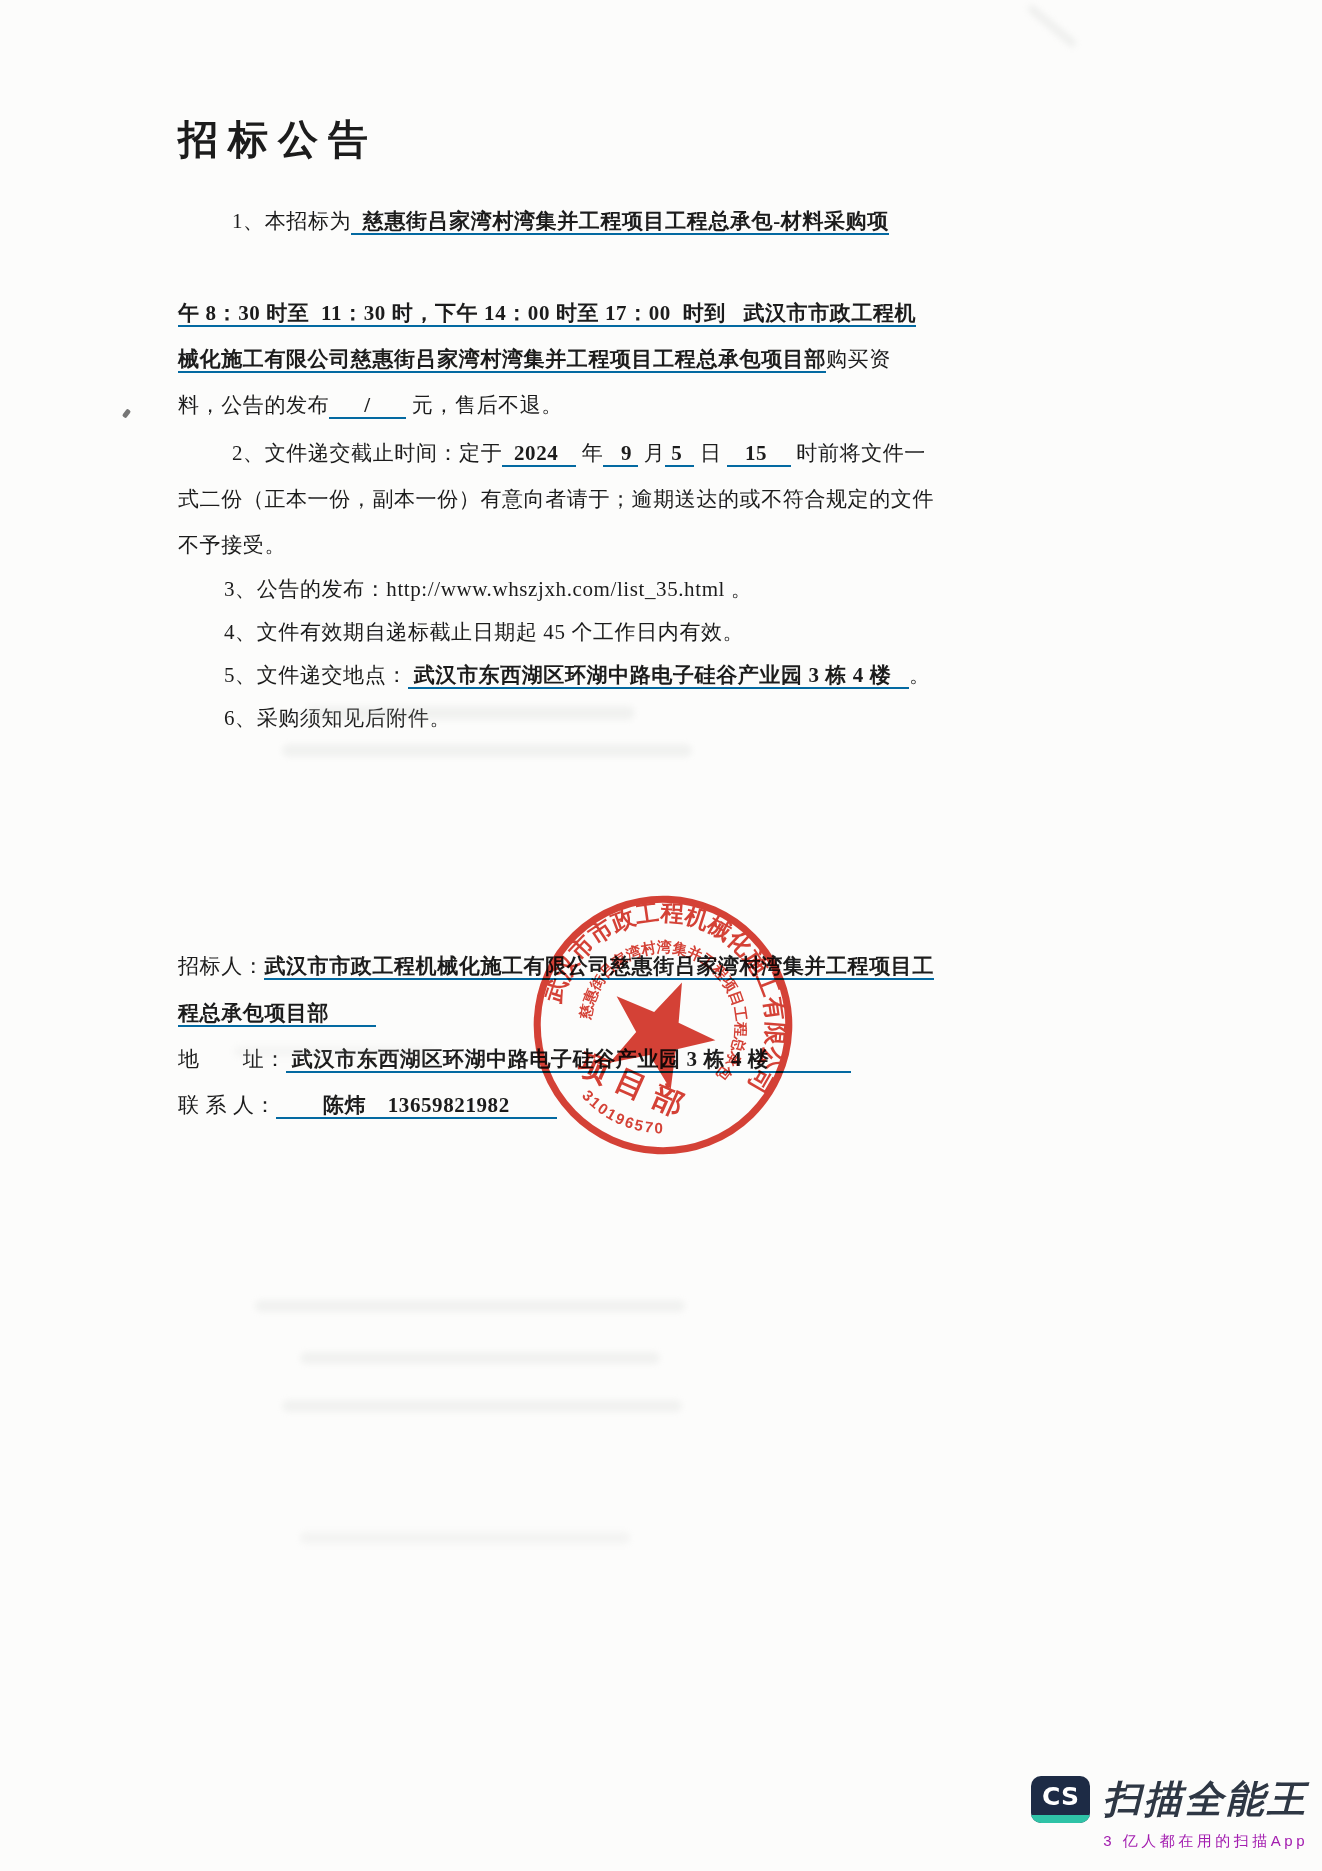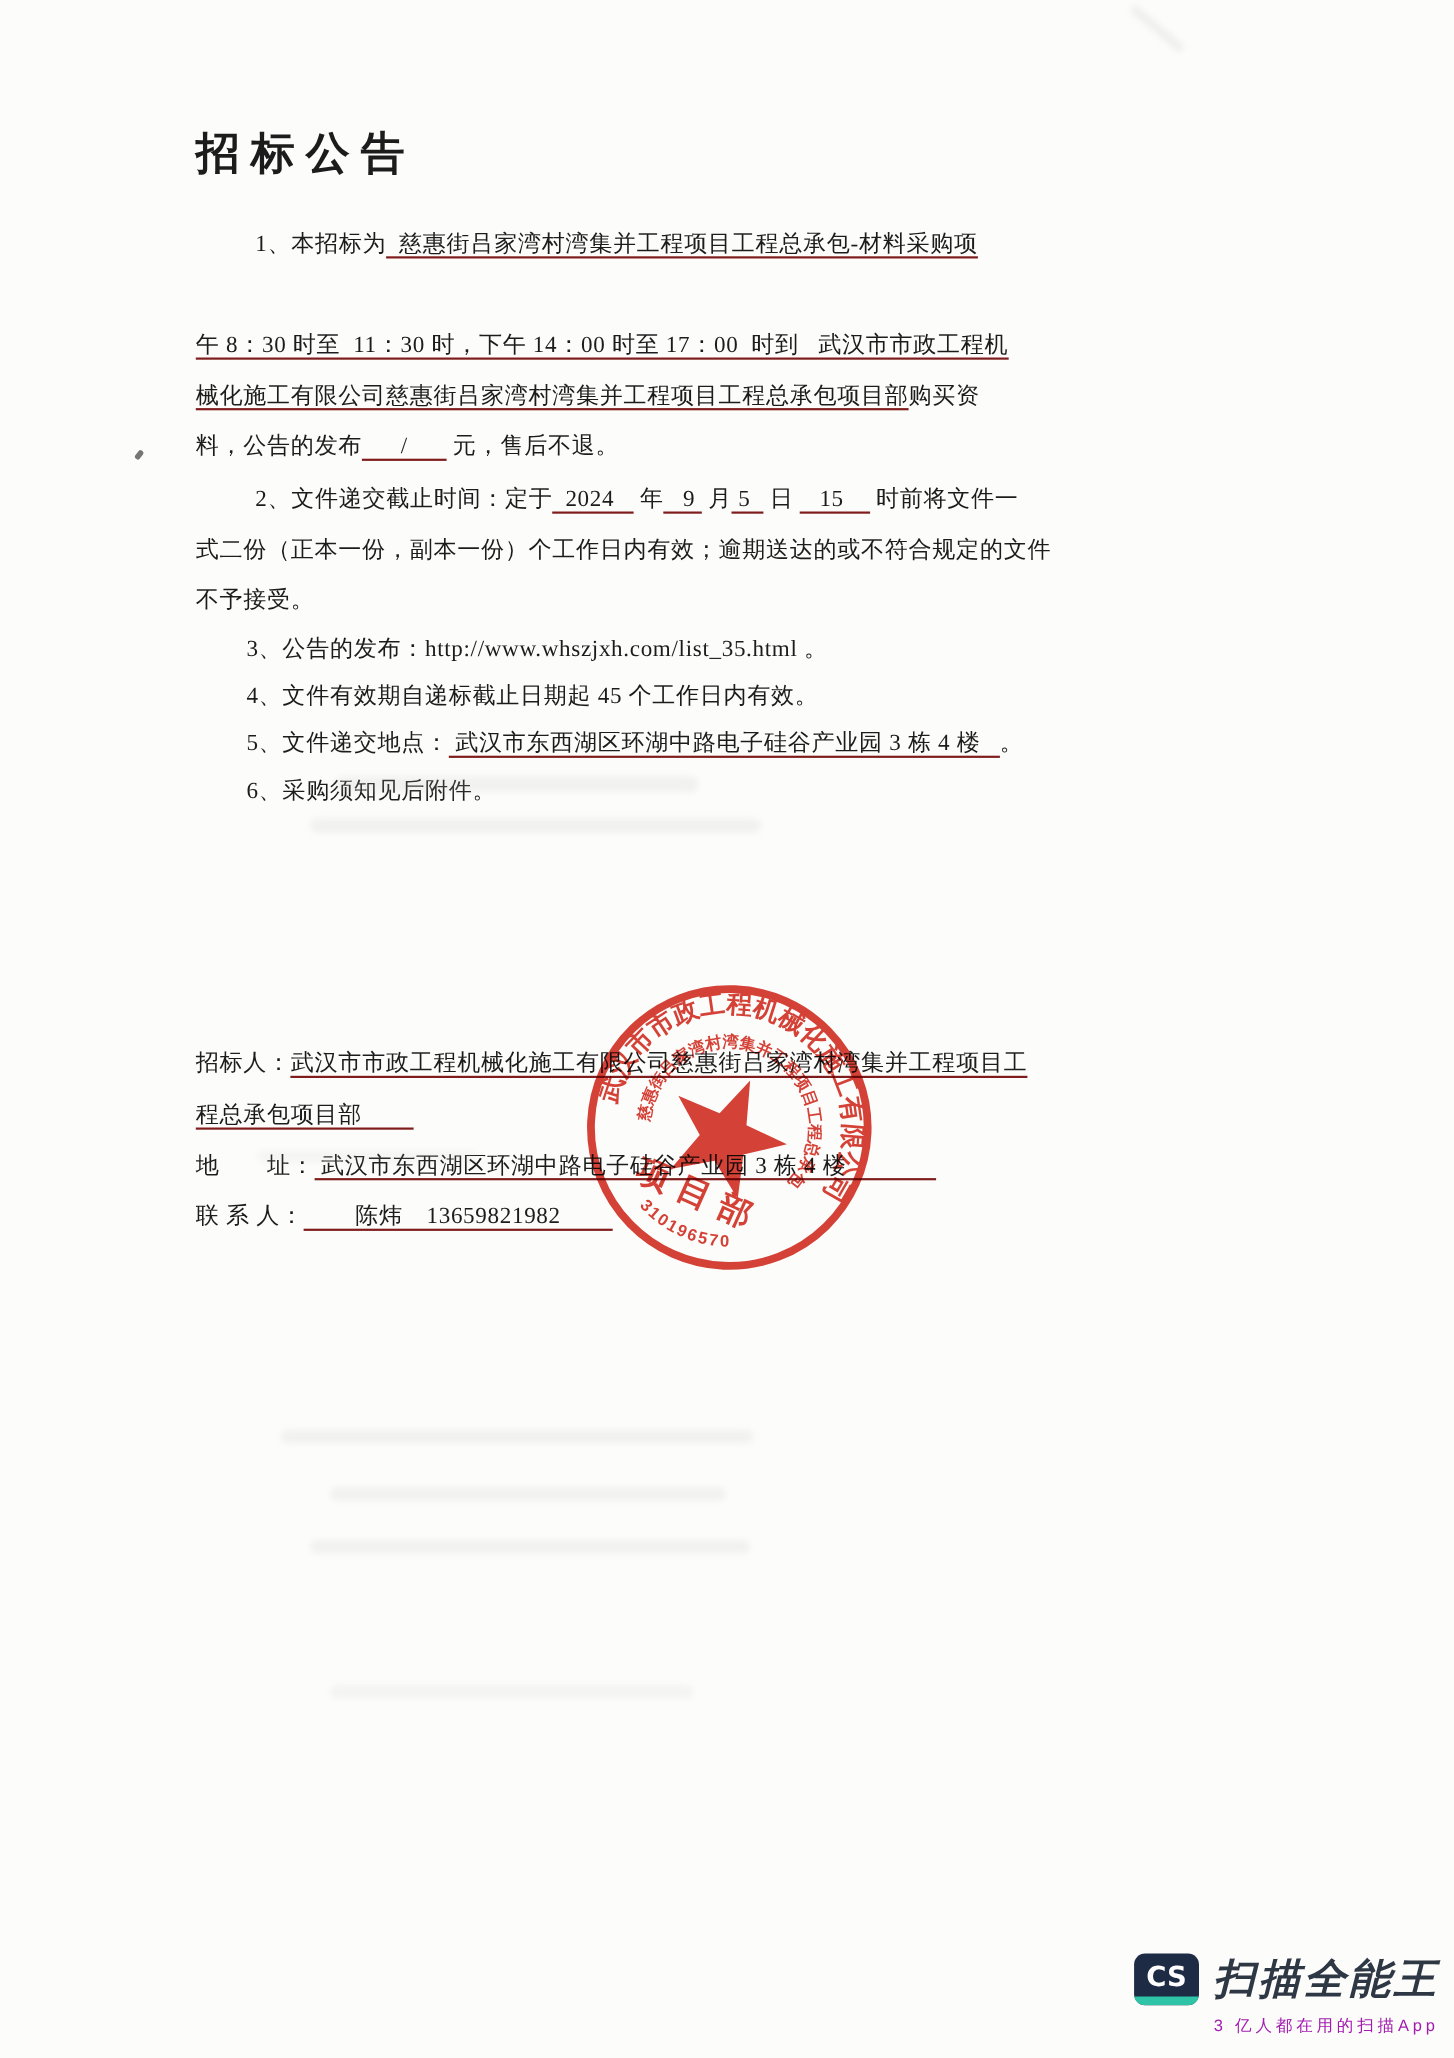--- a/index.html
+++ b/index.html
@@ -9,21 +9,21 @@
     font-family:"Liberation Serif","DejaVu Serif",serif;color:#1c1c1c;
   }
   .title{
     position:absolute;left:178px;top:112px;width:760px;text-align:left;
     font-size:40px;font-weight:700;letter-spacing:10px;
   }
   .line{
     position:absolute;left:178px;width:782px;height:46px;line-height:46px;
     font-size:21px;white-space:pre;letter-spacing:.6px;
   }
-  .line .u{border-bottom:2px solid #7f1d1d;}
+  .line .u{border-bottom:2px solid #0369a1;font-weight:bold;}
   .l1{top:198px;padding-left:54px}
   .l2{top:244px}
   .l3{top:290px}
   .l4{top:336px}
   .l5{top:382px}
   .l6{top:430px;padding-left:54px}
   .l7{top:476px}
   .l8{top:522px}
   .l9{top:566px;padding-left:46px}
   .l10{top:609px;padding-left:46px}
@@ -74,21 +74,21 @@
 
 <div class="page">
 
   <div class="title">招标公告</div>
 
   <div class="line l1"><span>1、本招标为</span><span class="u">  慈惠街吕家湾村湾集并工程项目工程总承包-材料采购项</span></div>
   <div class="line l3"><span class="u">午 8：30 时至  11：30 时，下午 14：00 时至 17：00  时到   武汉市市政工程机</span></div>
   <div class="line l4"><span class="u">械化施工有限公司慈惠街吕家湾村湾集并工程项目工程总承包项目部</span><span>购买资</span></div>
   <div class="line l5"><span>料，公告的发布</span><span class="u">      /      </span><span> 元，售后不退。</span></div>
   <div class="line l6"><span>2、文件递交截止时间：定于</span><span class="u">  2024   </span><span> 年</span><span class="u">   9 </span><span> 月</span><span class="u"> 5  </span><span> 日 </span><span class="u">   15    </span><span> 时前将文件一</span></div>
-  <div class="line l7"><span>式二份（正本一份，副本一份）个工作日内有效；逾期送达的或不符合规定的文件</span></div>
+  <div class="line l7"><span>式二份（正本一份，副本一份）有意向者请于；逾期送达的或不符合规定的文件</span></div>
   <div class="line l8"><span>不予接受。</span></div>
   <div class="line l9"><span>3、公告的发布：http://www.whszjxh.com/list_35.html 。</span></div>
   <div class="line l10"><span>4、文件有效期自递标截止日期起 45 个工作日内有效。</span></div>
   <div class="line l11"><span>5、文件递交地点：</span><span class="u"> 武汉市东西湖区环湖中路电子硅谷产业园 3 栋 4 楼   </span><span>。</span></div>
   <div class="line l12"><span>6、采购须知见后附件。</span></div>
 
   <div class="line f1"><span>招标人：</span><span class="u">武汉市市政工程机械化施工有限公司慈惠街吕家湾村湾集并工程项目工</span></div>
   <div class="line f2"><span class="u">程总承包项目部        </span></div>
   <div class="line f3"><span>地　　址：</span><span class="u"> 武汉市东西湖区环湖中路电子硅谷产业园 3 栋 4 楼              </span></div>
   <div class="line f4"><span>联 系 人：</span><span class="u">        陈炜　13659821982        </span></div>

